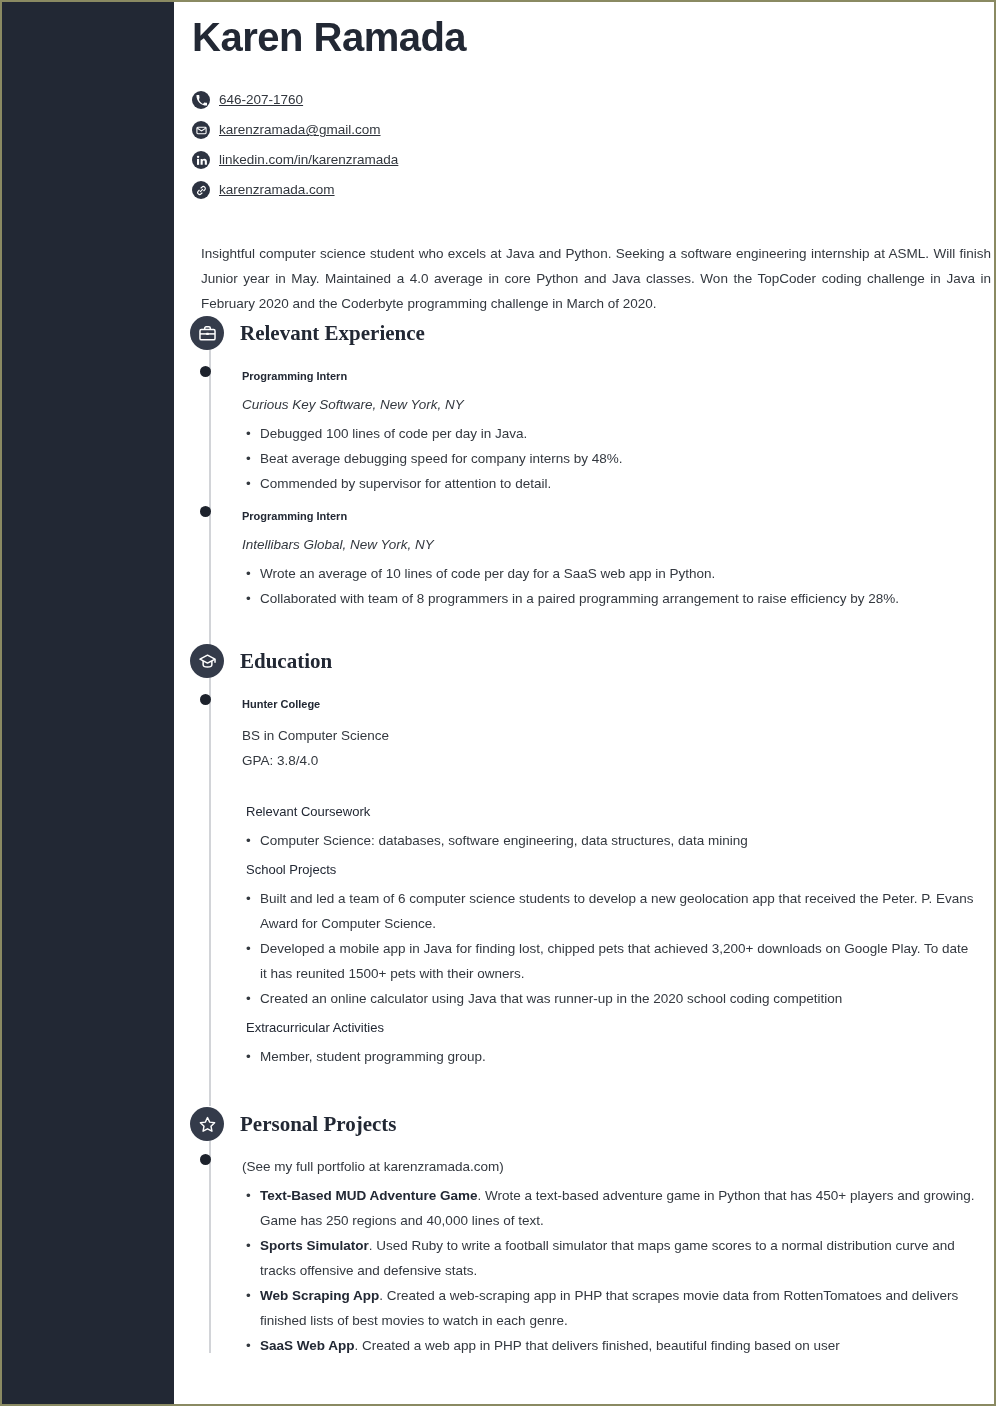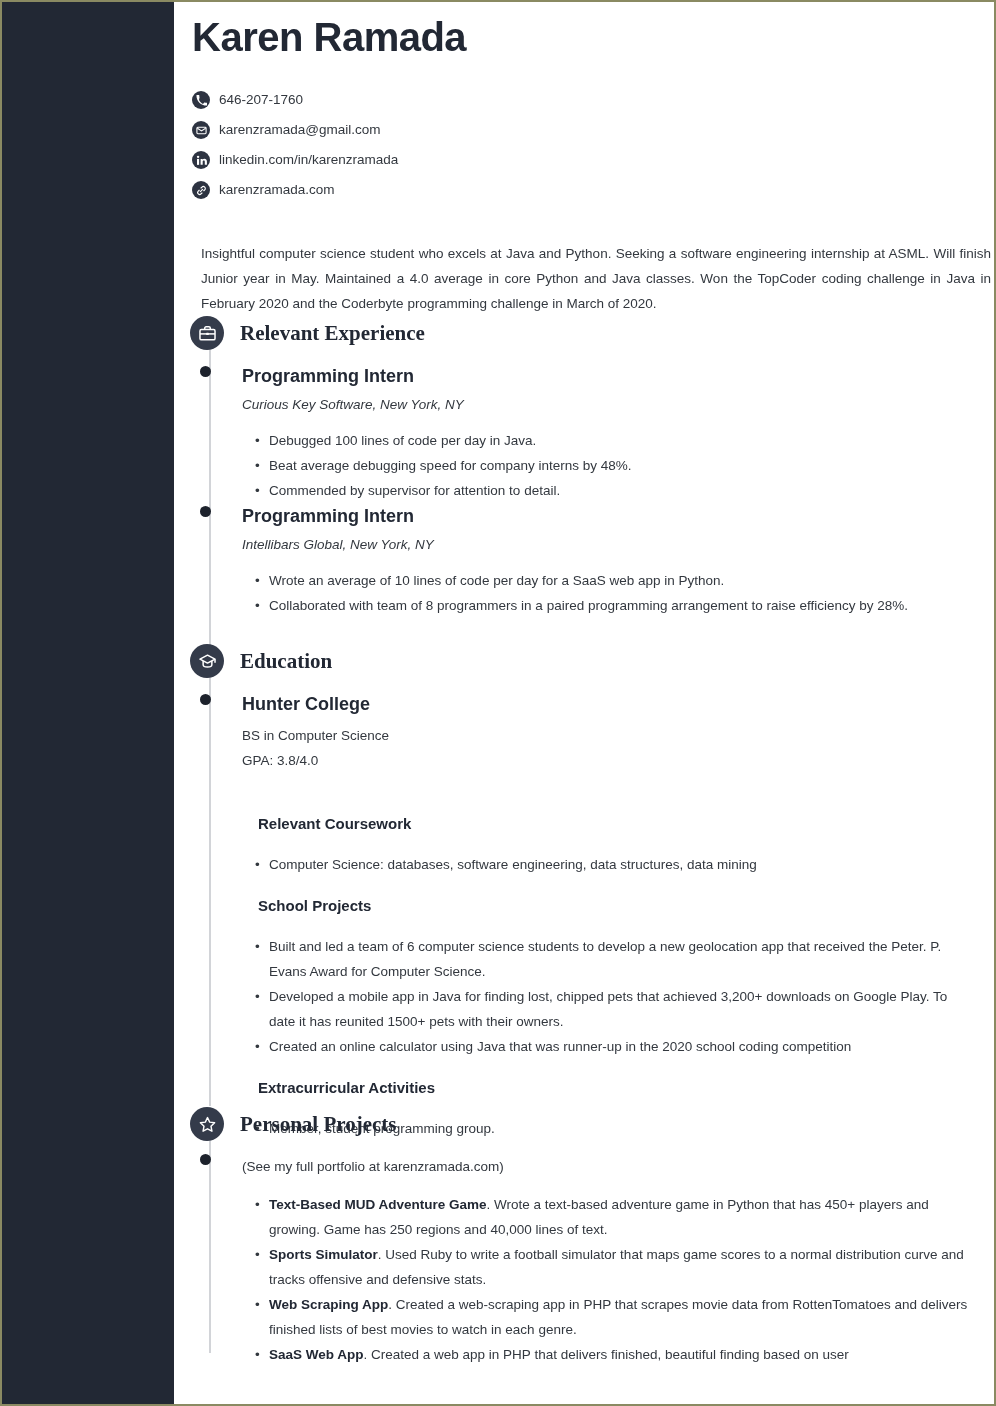--- a/index.html
+++ b/index.html
@@ -44,20 +44,21 @@
     font-size: 40px;
     font-weight: bold;
     letter-spacing: -0.5px;
     color: #222834;
     margin: 0;
   }
   .contacts {
     position: absolute;
     left: 18px; top: 83px;
     width: 600px;
+    text-decoration: underline;
   }
   .contact-row {
     display: flex;
     align-items: center;
     height: 30px;
   }
   .cicon {
     width: 18px; height: 18px;
     border-radius: 50%;
     background: #2d3341;
@@ -124,58 +125,58 @@
   }
   .dot {
     position: absolute;
     left: -42px;
     width: 11px; height: 11px;
     border-radius: 50%;
     background: #1d222c;
     z-index: 3;
   }
   .job-title {
-    font-size: 18px;
+    font-size: 11px;
     font-weight: bold;
     color: #222834;
     line-height: 20px;
     margin: 0 0 9px 0;
   }
   .job-sub {
     font-size: 13.5px;
     font-style: italic;
     color: #33383f;
     line-height: 20px;
     margin: 0 0 6px 0;
   }
   ul.bullets {
     list-style: none;
-    margin: 13px; padding: 0;
+    margin: 4px; padding: 0;
   }
   ul.bullets li {
     position: relative;
     padding-left: 14px;
     font-size: 13.5px;
     line-height: 25px;
     color: #33383f;
   }
   ul.bullets li::before {
     content: "\2022";
     position: absolute;
     left: 0; top: 0;
     color: #33383f;
     font-size: 13.5px;
     line-height: 25px;
   }
   .subhead {
-    font-size: 15px;
-    font-weight: bold;
+    font-size: 13px;
+    font-weight: normal;
     color: #222834;
     line-height: 25px;
-    margin: 16px;
+    margin: 4px;
   }
   .plain {
     font-size: 13.5px;
     line-height: 25px;
     color: #33383f;
     margin: 0;
   }
   .pp-intro {
     font-size: 13.5px;
     line-height: 25px;

